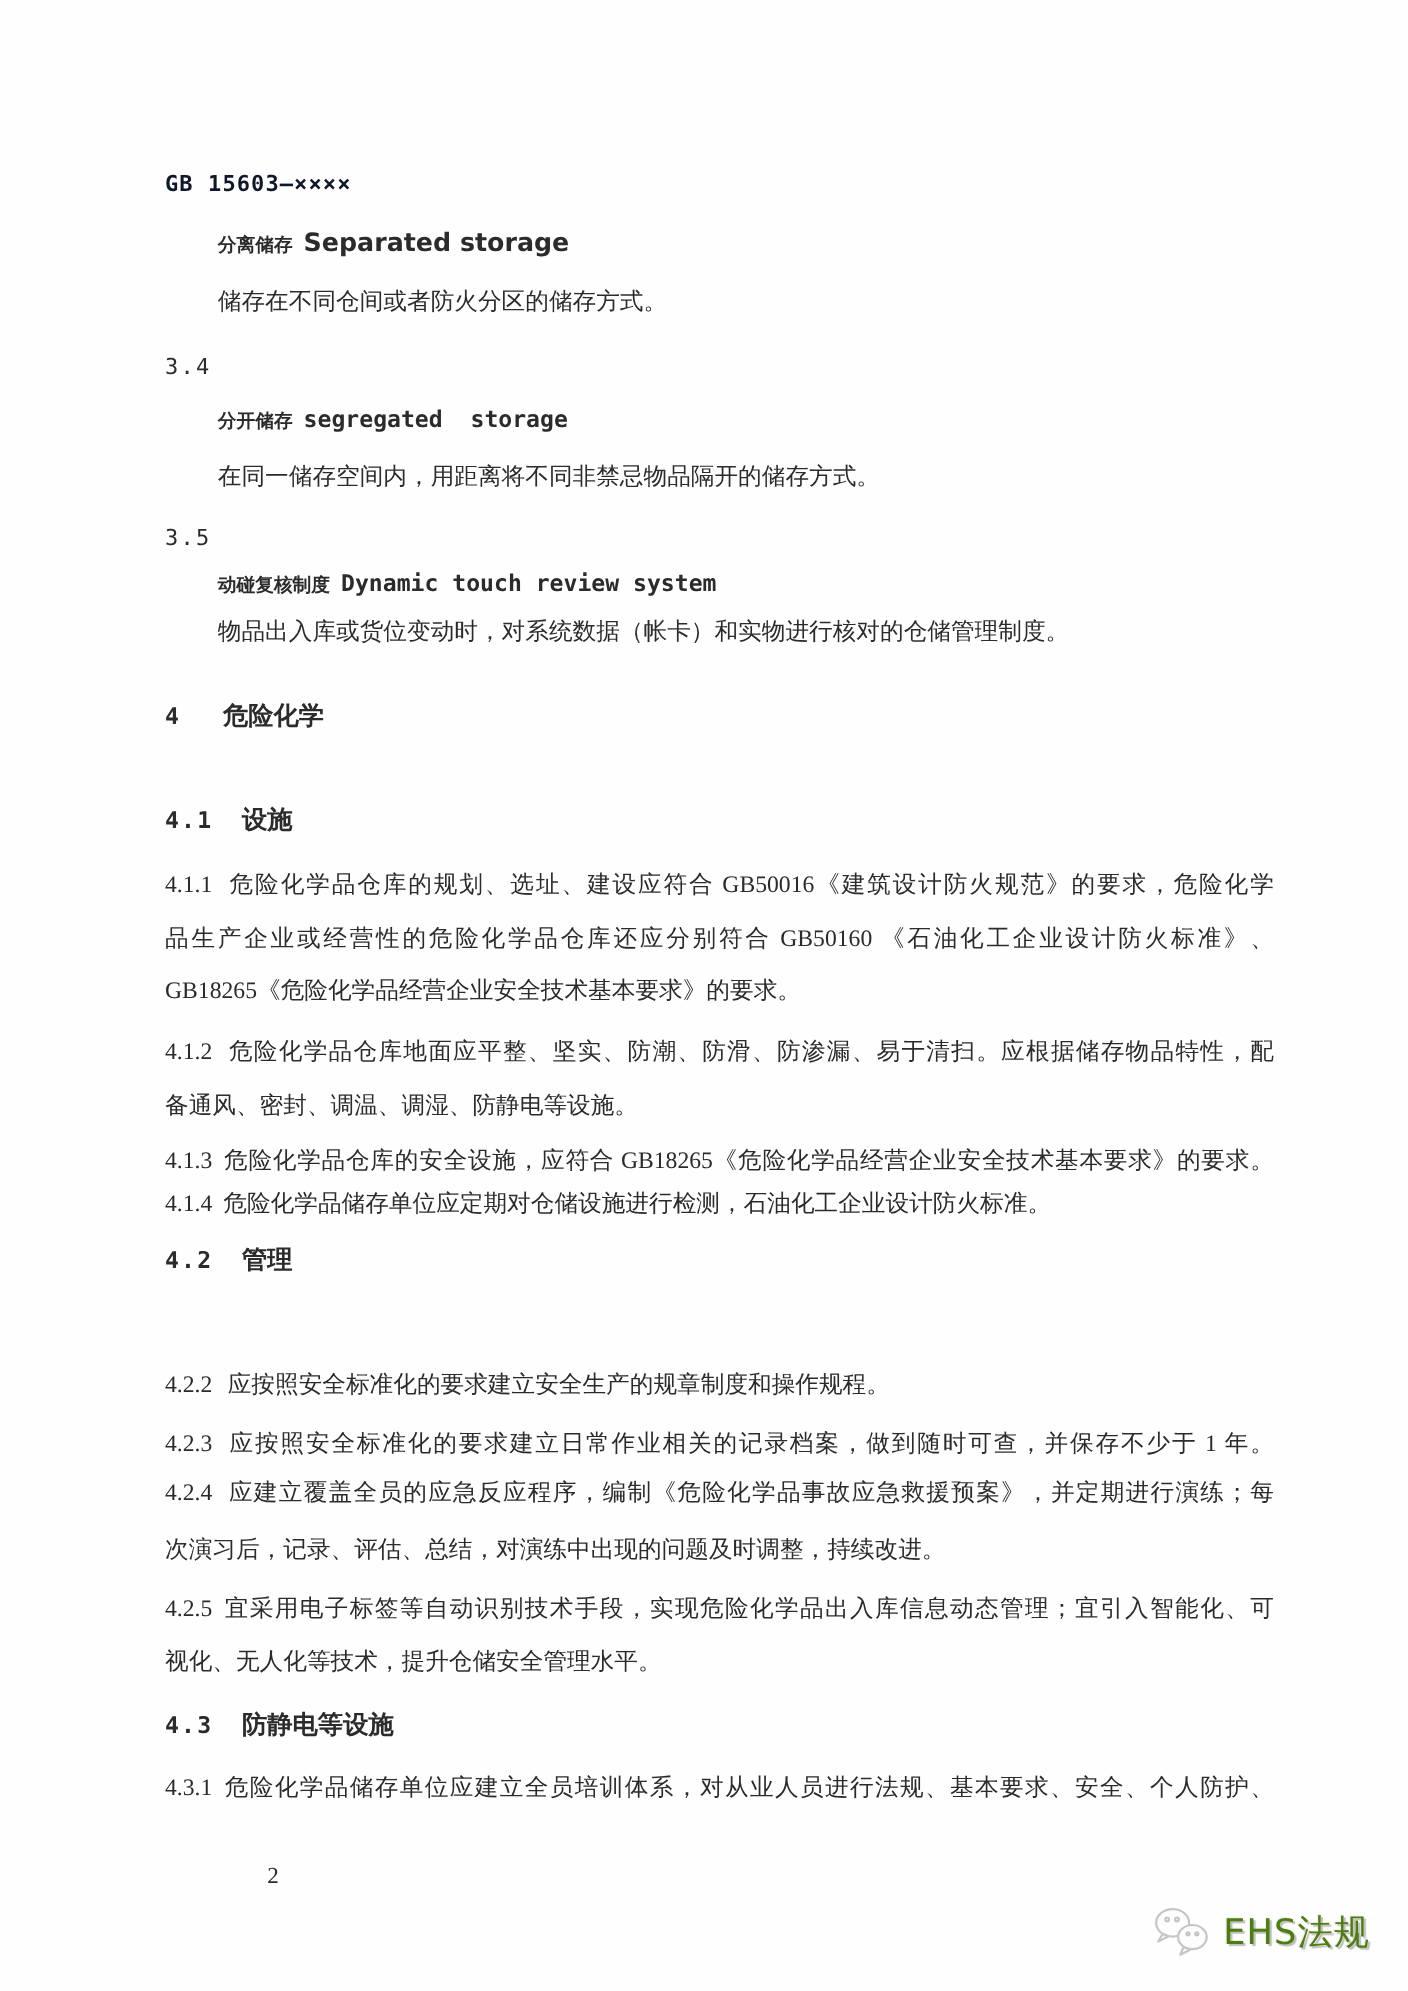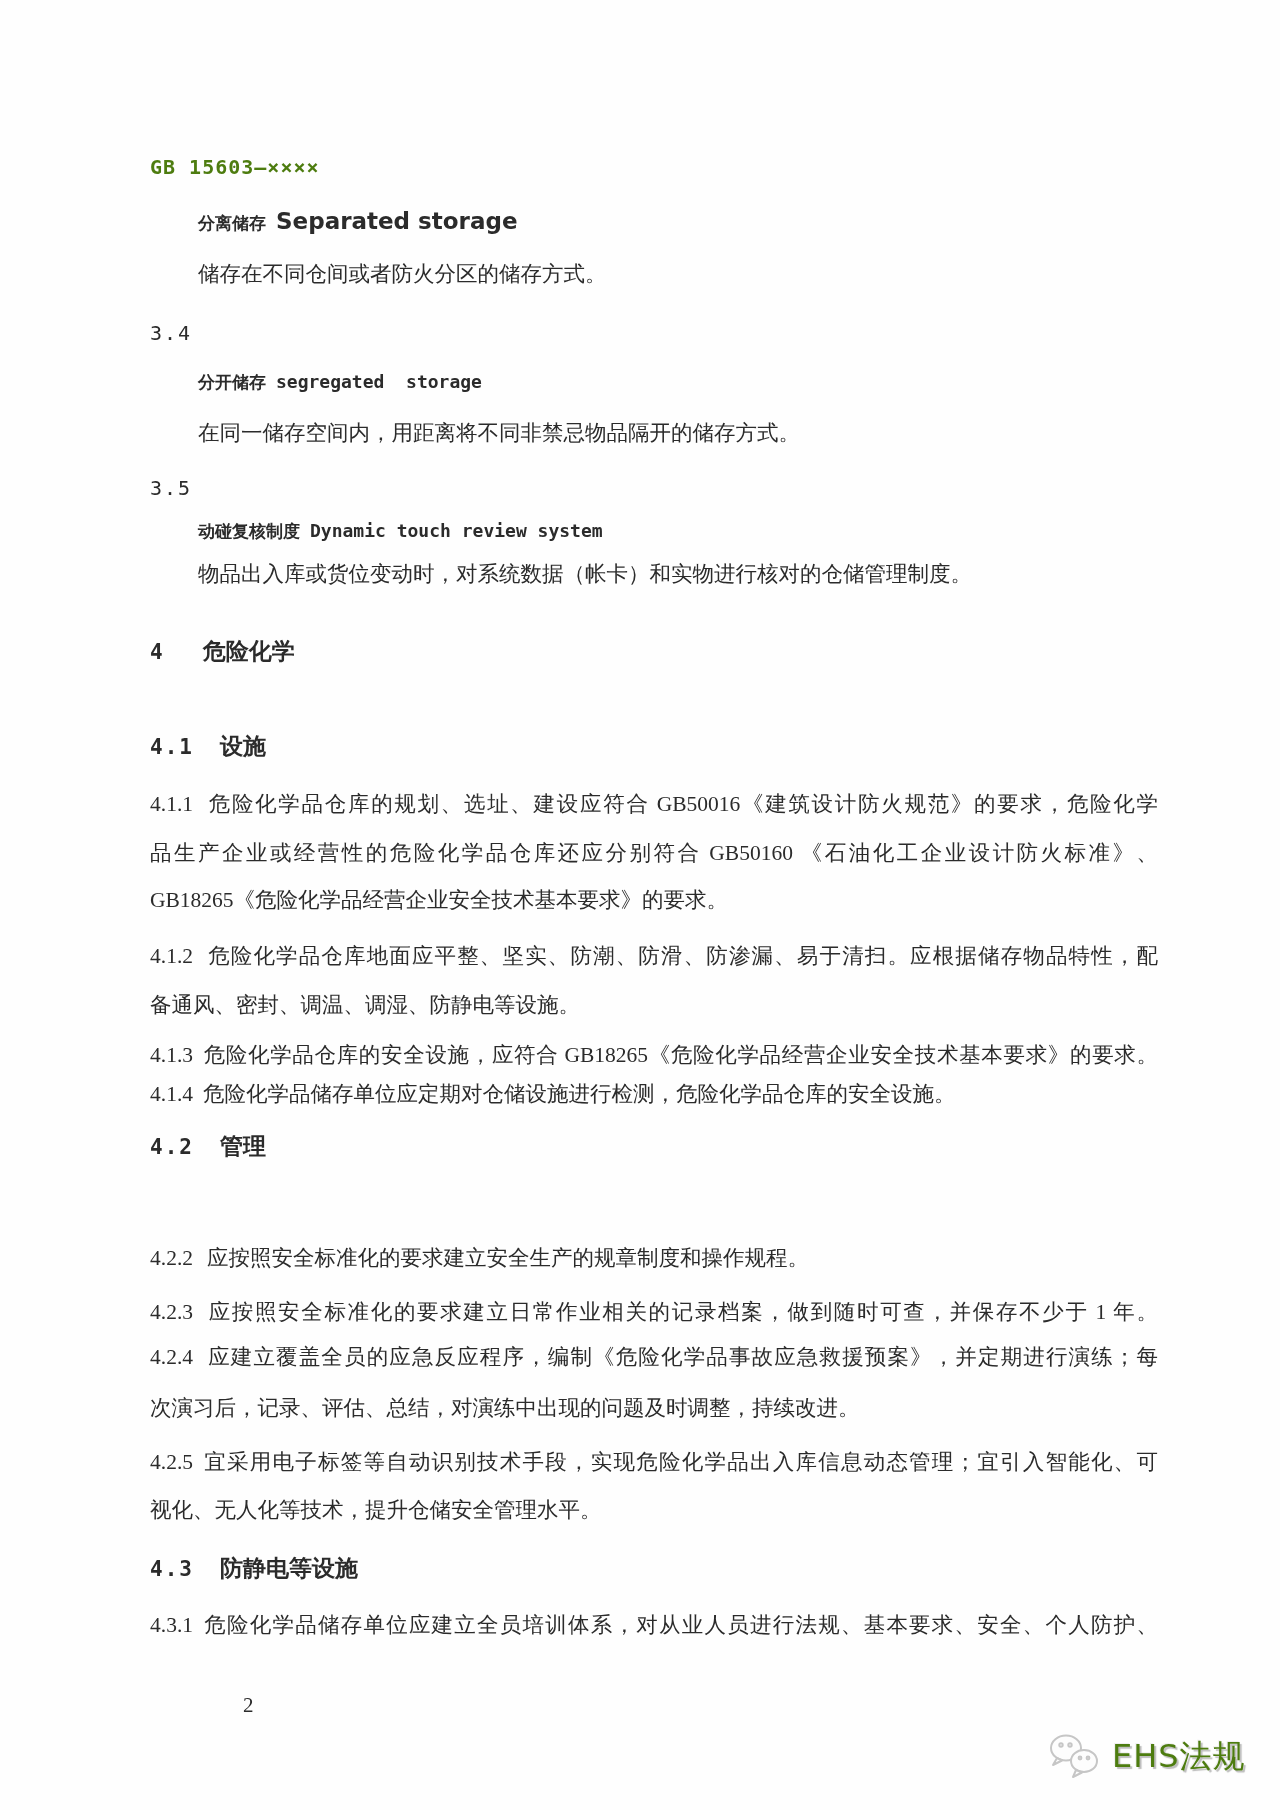--- a/index.html
+++ b/index.html
@@ -20,37 +20,37 @@
   }
   .plain { left:150px; }
   .indent { left:198px; }
   .cnum { font-family:"Liberation Serif","DejaVu Serif",serif; }
   .g10 { display:inline-block; width:10px; }
   .g14 { display:inline-block; width:14px; }
   .g26 { display:inline-block; width:26px; }
   .g38 { display:inline-block; width:38px; }
   .doc-code {
     font-family:"DejaVu Sans Mono","Liberation Mono",monospace;
-    font-size:20px; font-weight:600; letter-spacing:1px; color:#4d7c0f;
+    font-size:20px; font-weight:600; letter-spacing:1px; color:#0f172a;
   }
   .secnum-mono {
     font-family:"DejaVu Sans Mono","Liberation Mono",monospace;
     font-size:20px; font-weight:500; letter-spacing:2px;
   }
   .term-title .zh {
     font-family:"DejaVu Sans","Liberation Sans",sans-serif;
     font-weight:700; font-size:17px;
   }
   .term-title .en-sans {
     font-family:"DejaVu Sans","Liberation Sans",sans-serif;
     font-weight:600; font-size:23px; white-space:pre;
   }
   .term-title .en-mono {
     font-family:"DejaVu Sans Mono","Liberation Mono",monospace;
-    font-weight:600; font-size:18px; white-space:pre;
+    font-weight:600; font-size:21px; white-space:pre;
   }
   .heading .hnum {
     font-family:"DejaVu Sans Mono","Liberation Mono",monospace;
     font-weight:700; font-size:21px; letter-spacing:2px;
   }
   .heading .hlabel {
     font-family:"DejaVu Sans","Liberation Sans",sans-serif;
     font-weight:700; font-size:23px;
   }
   .page-num { font-size:21px; }
@@ -107,21 +107,21 @@
 
   <div class="line jline" style="top:941px;">
     <span class="cnum">4.1.2</span><span class="g14"></span><span>危险化学品仓库地面应平整、坚实、防潮、防滑、防渗漏、易于清扫。应根据储存物品特性，配</span>
   </div>
   <div class="line plain" style="top:990px;">备通风、密封、调温、调湿、防静电等设施。</div>
 
   <div class="line jline" style="top:1040px;">
     <span class="cnum">4.1.3</span><span class="g10"></span><span>危险化学品仓库的安全设施，应符合 GB18265《危险化学品经营企业安全技术基本要求》的要求。</span>
   </div>
   <div class="line plain" style="top:1079px;">
-    <span class="cnum">4.1.4</span><span class="g10"></span><span>危险化学品储存单位应定期对仓储设施进行检测，危险化学品仓库的安全设施。</span>
+    <span class="cnum">4.1.4</span><span class="g10"></span><span>危险化学品储存单位应定期对仓储设施进行检测，石油化工企业设计防火标准。</span>
   </div>
 
   <div class="line heading" style="top:1131px; left:150px;">
     <span class="hnum">4.2</span><span class="g26"></span><span class="hlabel">管理</span>
   </div>
 
   <div class="line plain" style="top:1243px;">
     <span class="cnum">4.2.2</span><span class="g14"></span><span>应按照安全标准化的要求建立安全生产的规章制度和操作规程。</span>
   </div>
   <div class="line jline" style="top:1297px;">

